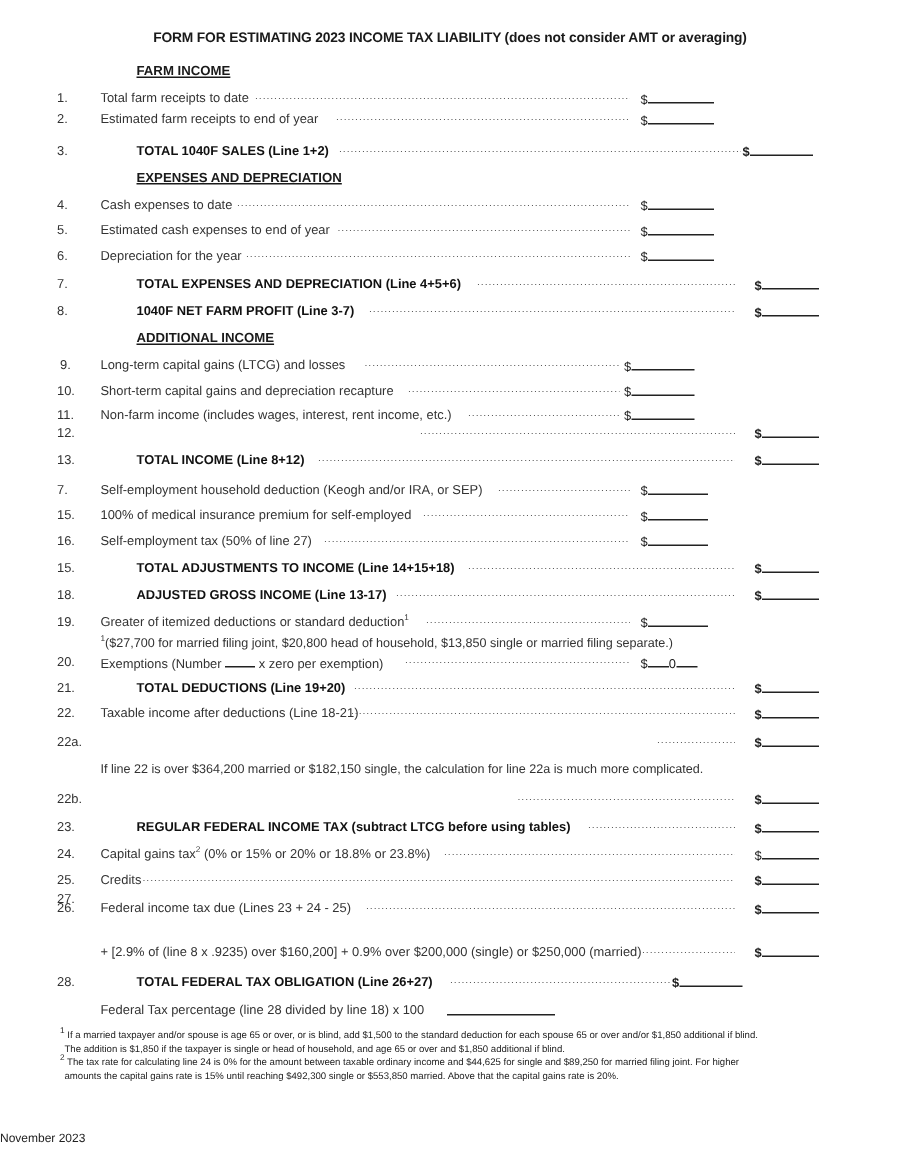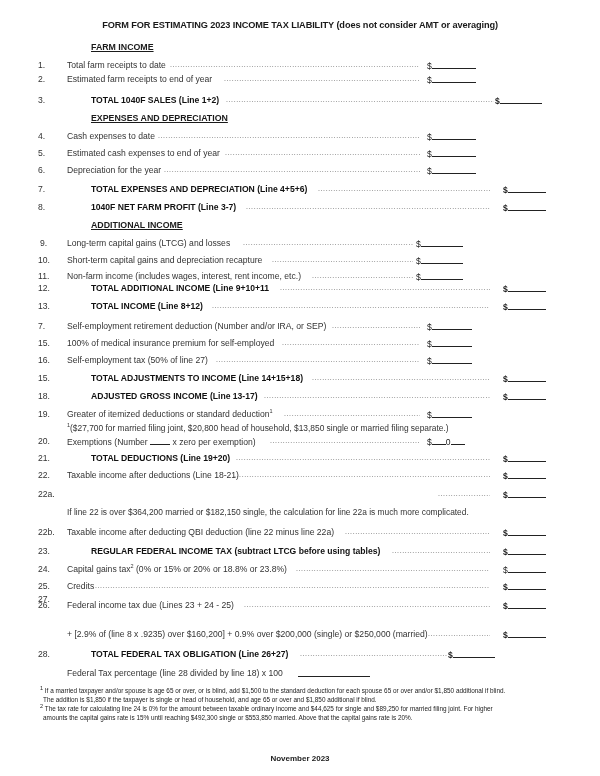--- a/index.html
+++ b/index.html
@@ -16,21 +16,21 @@
   .dots { position:absolute; overflow:hidden; white-space:nowrap; color:#555;
           letter-spacing:0.6px; font-size:7px; }
   .amt { position:absolute; white-space:nowrap; }
   .amt .line { display:inline-block; border-bottom:1px solid #222; height:9px;
                vertical-align:baseline; }
   .amt.bold { font-weight:bold; }
   .note { position:absolute; left:67px; white-space:nowrap; color:#333; font-size:8.4px; }
   .foot { position:absolute; left:40px; width:540px; font-size:6.4px; line-height:9px; color:#222; }
   .foot p { margin:0; white-space:nowrap; }
   .sup { font-size:5.5px; vertical-align:super; line-height:0; }
-  .bottom { position:absolute; top:754px; width:600px; text-align:center; font-size:8px; color:#222;font-weight:bold; }
+  .bottom { position:absolute; top:754px; width:600px; text-align:left; font-size:8px; color:#222; }
   .blank { display:inline-block; border-bottom:1px solid #222; height:9px; vertical-align:baseline; }
 </style>
 </head>
 <body>
 
 <div class="title">FORM FOR ESTIMATING 2023 INCOME TAX LIABILITY (does not consider AMT or averaging)</div>
 
 <div class="section" style="top:42px">FARM INCOME</div>
 
 <div class="row" style="top:59px">
@@ -100,34 +100,33 @@
   <span class="amt" style="left:416px"><span>$</span><span class="line" style="width:42px"></span></span>
 </div>
 <div class="row" style="top:270px">
   <span class="num">11.</span>
   <span class="label">Non-farm income (includes wages, interest, rent income, etc.)</span>
   <span class="dots" style="left:312px;width:101px">...................................................</span>
   <span class="amt" style="left:416px"><span>$</span><span class="line" style="width:42px"></span></span>
 </div>
 <div class="row" style="top:282px">
   <span class="num">12.</span>
-  <span class="label bold">TOTAL ADDITIONAL INCOME (Line 9+10+11</span>
   <span class="dots" style="left:280px;width:210px">...........................................................................................................</span>
   <span class="amt bold" style="left:503px"><span>$</span><span class="line" style="width:38px"></span></span>
 </div>
 <div class="row" style="top:300px">
   <span class="num">13.</span>
   <span class="label bold">TOTAL INCOME (Line 8+12)</span>
   <span class="dots" style="left:212px;width:278px">.............................................................................................................................................</span>
   <span class="amt bold" style="left:503px"><span>$</span><span class="line" style="width:38px"></span></span>
 </div>
 
 <div class="row" style="top:320px">
   <span class="num">7.</span>
-  <span class="label">Self-employment retirement deduction (Number and/or IRA, or SEP)</span>
+  <span class="label">Self-employment household deduction (Keogh and/or IRA, or SEP)</span>
   <span class="dots" style="left:332px;width:88px">.............................................</span>
   <span class="amt" style="left:427px"><span>$</span><span class="line" style="width:40px"></span></span>
 </div>
 <div class="row" style="top:337px">
   <span class="num">15.</span>
   <span class="label">100% of medical insurance premium for self-employed</span>
   <span class="dots" style="left:282px;width:138px">.......................................................................</span>
   <span class="amt" style="left:427px"><span>$</span><span class="line" style="width:40px"></span></span>
 </div>
 <div class="row" style="top:354px">
@@ -175,21 +174,20 @@
   <span class="amt bold" style="left:503px"><span>$</span><span class="line" style="width:38px"></span></span>
 </div>
 <div class="row" style="top:488px">
   <span class="num">22a.</span>
   <span class="dots" style="left:438px;width:52px">..........................</span>
   <span class="amt bold" style="left:503px"><span>$</span><span class="line" style="width:38px"></span></span>
 </div>
 <div class="note" style="top:507px">If line 22 is over $364,200 married or $182,150 single, the calculation for line 22a is much more complicated.</div>
 <div class="row" style="top:526px">
   <span class="num">22b.</span>
-  <span class="label">Taxable income after deducting QBI deduction (line 22 minus line 22a)</span>
   <span class="dots" style="left:345px;width:145px">.........................................................................</span>
   <span class="amt bold" style="left:503px"><span>$</span><span class="line" style="width:38px"></span></span>
 </div>
 <div class="row" style="top:545px">
   <span class="num">23.</span>
   <span class="label bold">REGULAR FEDERAL INCOME TAX (subtract LTCG before using tables)</span>
   <span class="dots" style="left:392px;width:98px">..................................................</span>
   <span class="amt bold" style="left:503px"><span>$</span><span class="line" style="width:38px"></span></span>
 </div>
 <div class="row" style="top:563px">

